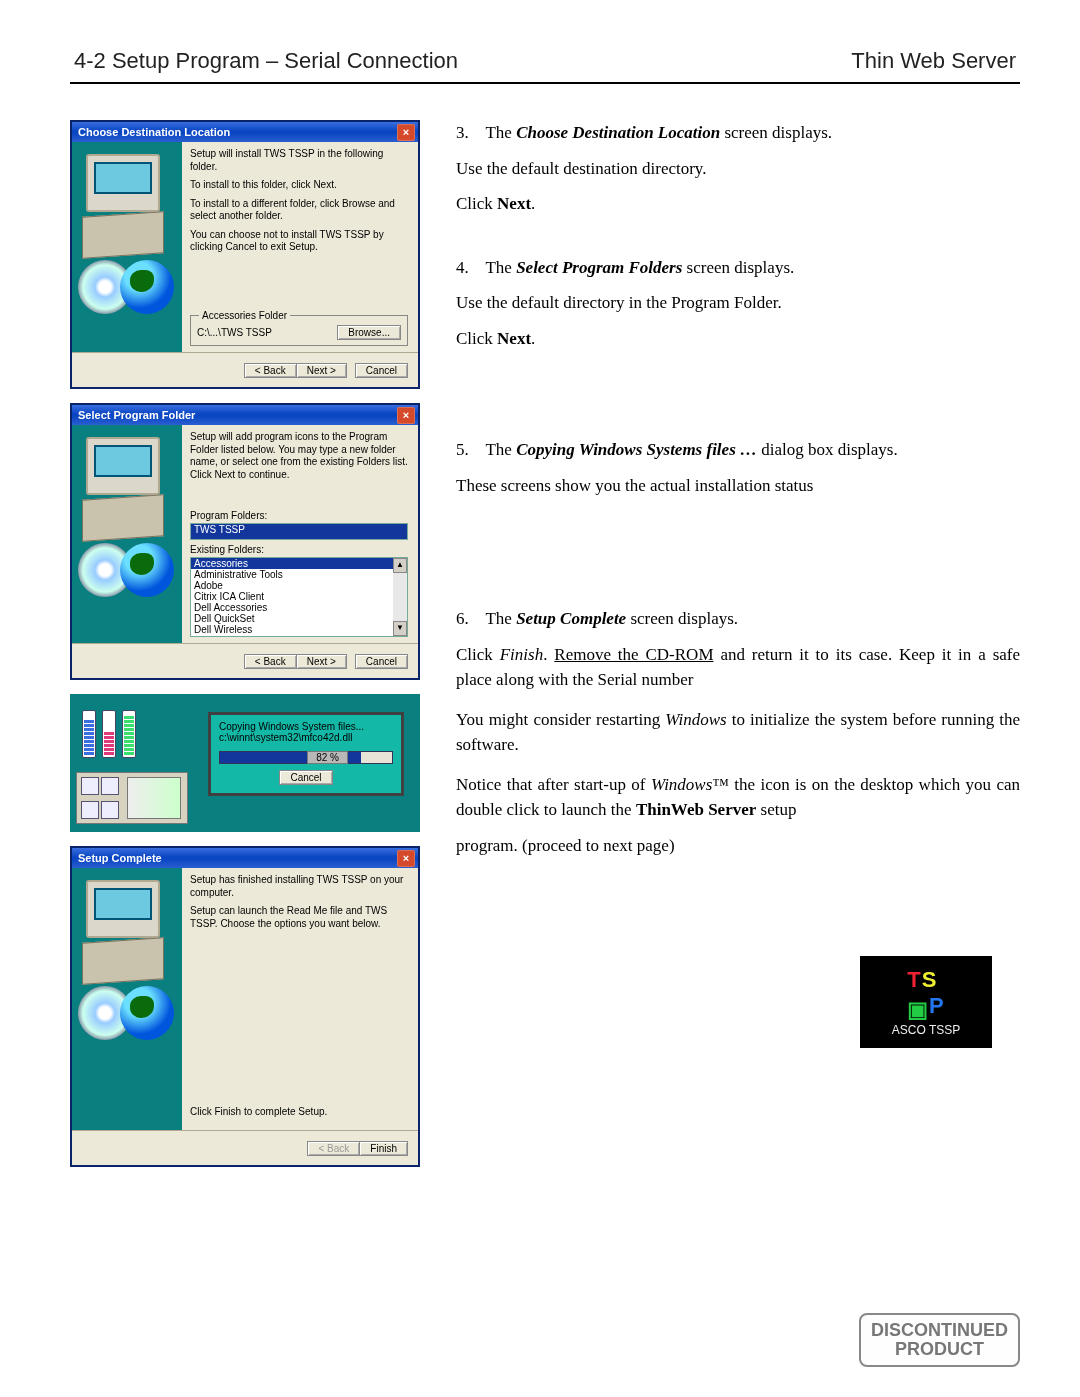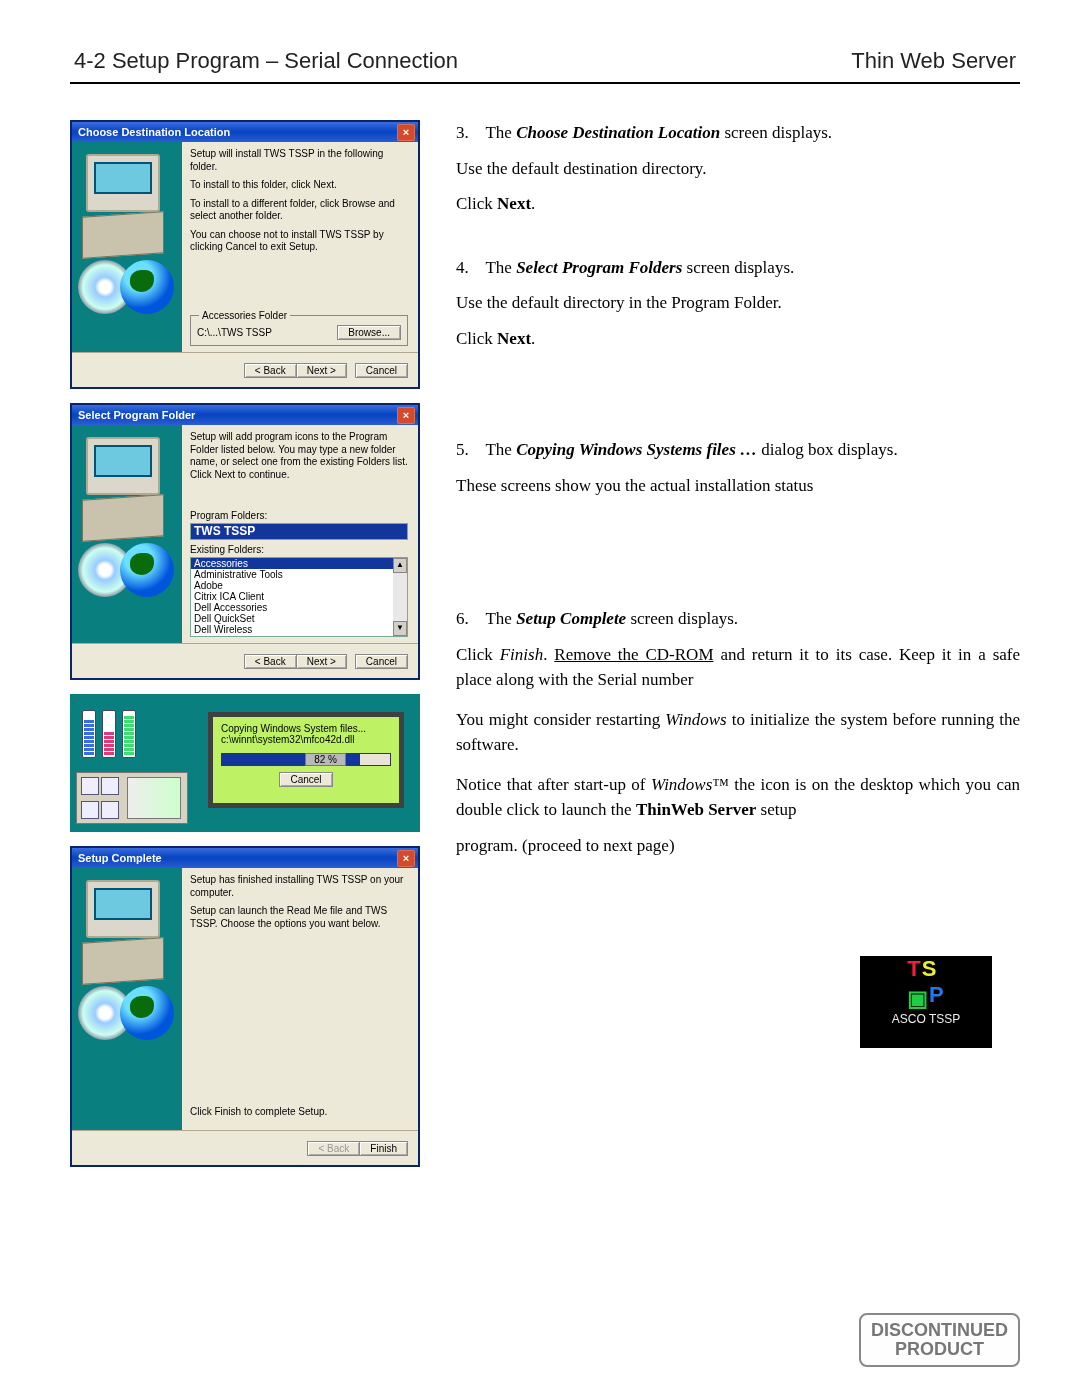--- a/index.html
+++ b/index.html
@@ -171,21 +171,21 @@
     align-items: center;
     gap: 8px;
     padding-right: 10px;
   }
   .footer-btns .pair { display: flex; }
   .footer-btns .pair .btn:first-child { border-right: none; text-align: center; }
   
   .label { font-size: 10px; margin: 4px 0 2px; }
   .textinput {
     border: 1px solid #7a9; background: #fff;
-    height: 15px; padding: 0 3px; font-size: 12px; font-weight: bold;
+    height: 15px; padding: 0 3px; font-size: 10px;
   }
   .textinput.sel { background: #13369d; color: #fff; }
   .listbox {
     border: 1px solid #7a9; background: #fff;
     height: 78px; overflow: hidden; position: relative;
     font-size: 10px;
   }
   .listbox .item { padding: 0 3px; line-height: 11px; }
   .listbox .item.sel { background: #13369d; color: #fff; }
   .scrollbar {
@@ -224,22 +224,22 @@
   .dock .mini { position:absolute; width:16px; height:16px; background:#eef; border:1px solid #557; }
   .dock .m1{left:4px; top:4px;} .dock .m2{left:24px; top:4px;}
   .dock .m3{left:4px; bottom:4px;} .dock .m4{left:24px; bottom:4px;}
   .dock .lamp{position:absolute; right:6px; top:4px; bottom:4px; width:52px;
     background:linear-gradient(to right,#eee,#cfc); border:1px solid #777;}
   .copy-right {
     flex: 1; position: relative;
   }
   .copy-box {
     position: absolute; left: 16px; right: 14px; top: 16px;
-    background: #bef264; border: 5px solid #404040;
-    padding: 6px 8px 16px 8px;
+    background: #14b8a6; border: 3px solid #404040;
+    padding: 6px 8px 8px 8px;
   }
   .copy-bar-row {
     display: flex; align-items: center; gap: 6px; margin-top: 8px;
   }
   .prog {
     flex: 1; height: 11px; background: #13369d; position: relative;
     border: 1px solid #335;
   }
   .prog::after {
     content: ""; position: absolute; right: 0; top: 0; bottom: 0; width: 18%;
@@ -253,21 +253,21 @@
   
   .sc-body { height: 262px; }
   
   .desktop-icon {
     position: absolute; right: 88px; top: 956px;
     width: 132px; height: 92px;
     background: #000;
     color: #fff;
     font-family: Tahoma, Arial, sans-serif;
     font-size: 12px;
-    display: flex; flex-direction: column; align-items: center; 
+    display: flex; flex-direction: column; align-items: center; justify-content: center;
   }
   .logo-row { font-weight: 700; font-size: 22px; letter-spacing: 1px; }
   .logo-row .r { color: #e23; }
   .logo-row .g { color: #2c4; display:inline-block; transform:translateY(4px);}
   .logo-row .b { color: #27e; }
   .logo-sub { margin-top: 4px; font-size: 12px; color: #eee; }
   
   .stamp {
     position: absolute; right: 60px; bottom: 30px;
     border: 2px solid #888; border-radius: 8px;

